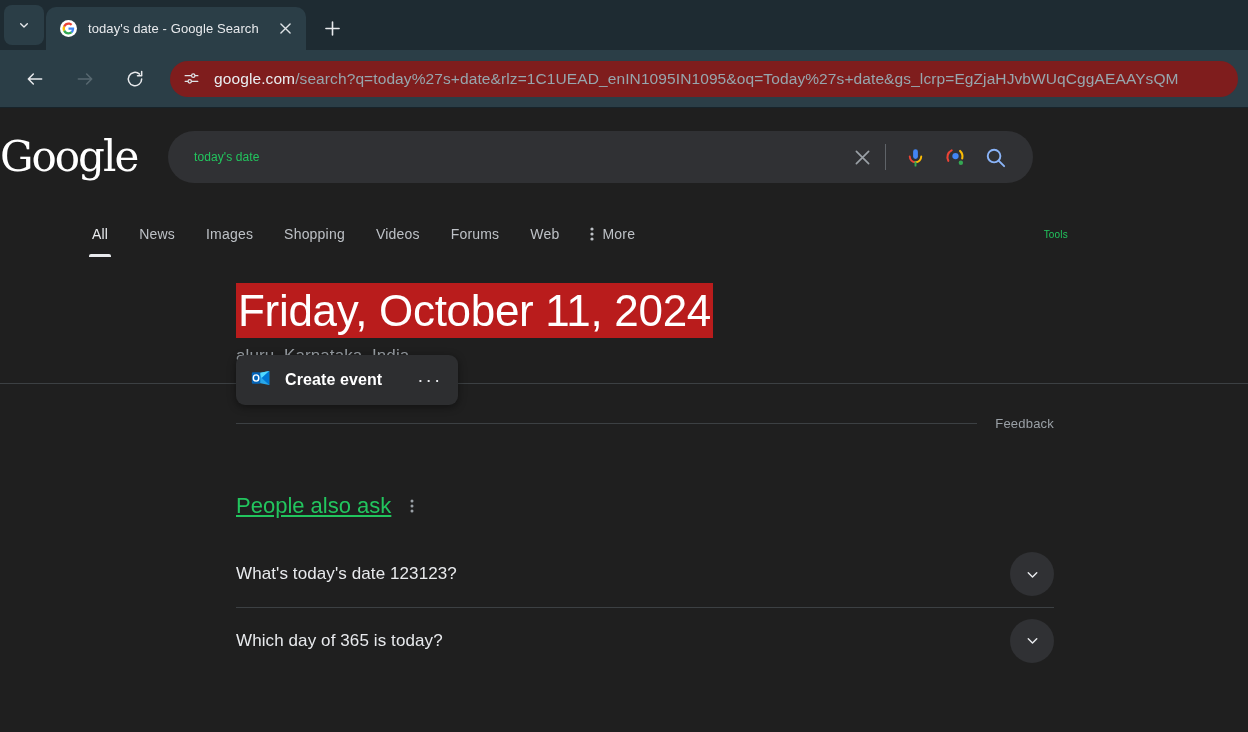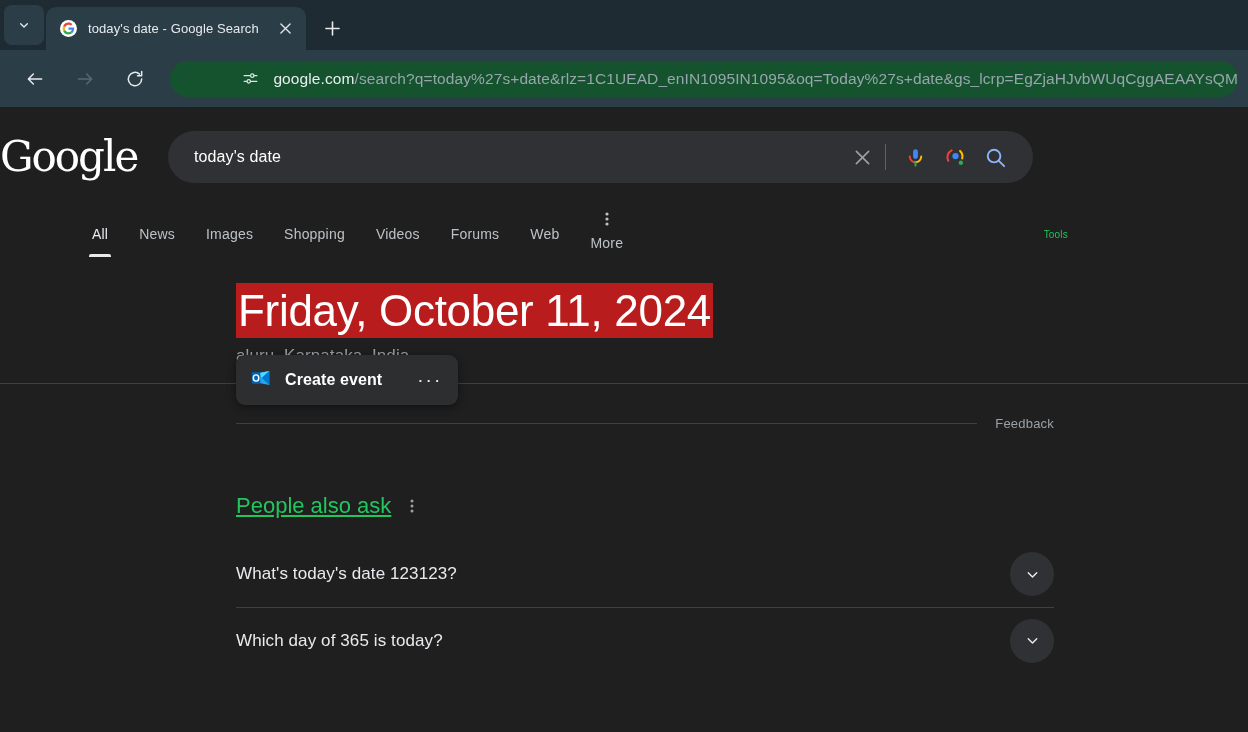--- a/index.html
+++ b/index.html
@@ -88,29 +88,28 @@
     width: 36px; height: 36px;
     border-radius: 50%;
     display: flex; align-items: center; justify-content: center;
     margin: 0 7px;
     cursor: pointer;
   }
   .nav-btn.disabled { opacity: .45; }
   .omnibox {
     flex: 1 1 auto;
     height: 36px;
-    background: #14532d;
+    background: #7f1d1d;
     border-radius: 18px;
     display: flex;
     align-items: center;
     margin-left: 10px;
     padding-left: 6px;
     overflow: hidden;
     cursor: text;
-    justify-content: flex-end;
   }
   .site-info {
     width: 30px; height: 30px;
     border-radius: 50%;
     display: flex; align-items: center; justify-content: center;
     flex: 0 0 auto;
     margin-right: 8px;
     cursor: pointer;
   }
   .url-text {
@@ -156,22 +155,22 @@
     background: #303134;
     border-radius: 26px;
     display: flex;
     align-items: center;
     margin-left: 18px;
     padding: 0 18px 0 26px;
     cursor: text;
   }
   .search-value {
     flex: 1 1 auto;
-    color: #ffffff;
-    font-size: 16px;
+    color: #22c55e;
+    font-size: 12px;
     letter-spacing: .1px;
   }
   .sb-icon {
     width: 40px; height: 40px;
     display: flex; align-items: center; justify-content: center;
     flex: 0 0 auto;
     cursor: pointer;
   }
   .sb-divider {
     width: 1px; height: 26px;
@@ -201,21 +200,21 @@
   }
   .gtab.active { color: #e8eaed; }
   .gtab.active::after {
     content: "";
     position: absolute;
     left: -3px; right: -3px; bottom: 0;
     height: 3px;
     background: #e8eaed;
     border-radius: 2px 2px 0 0;
   }
-  .gtab.more { display: flex; align-items: center; gap: 8px; flex-direction: column; }
+  .gtab.more { display: flex; align-items: center; gap: 8px; }
   .tools-btn {
     font-size: 10px;
     color: #22c55e;
     margin-left: auto;
     margin-right: 180px;
     cursor: pointer;
     letter-spacing: .2px;
   }
   .tabs-divider {
     position: absolute;

